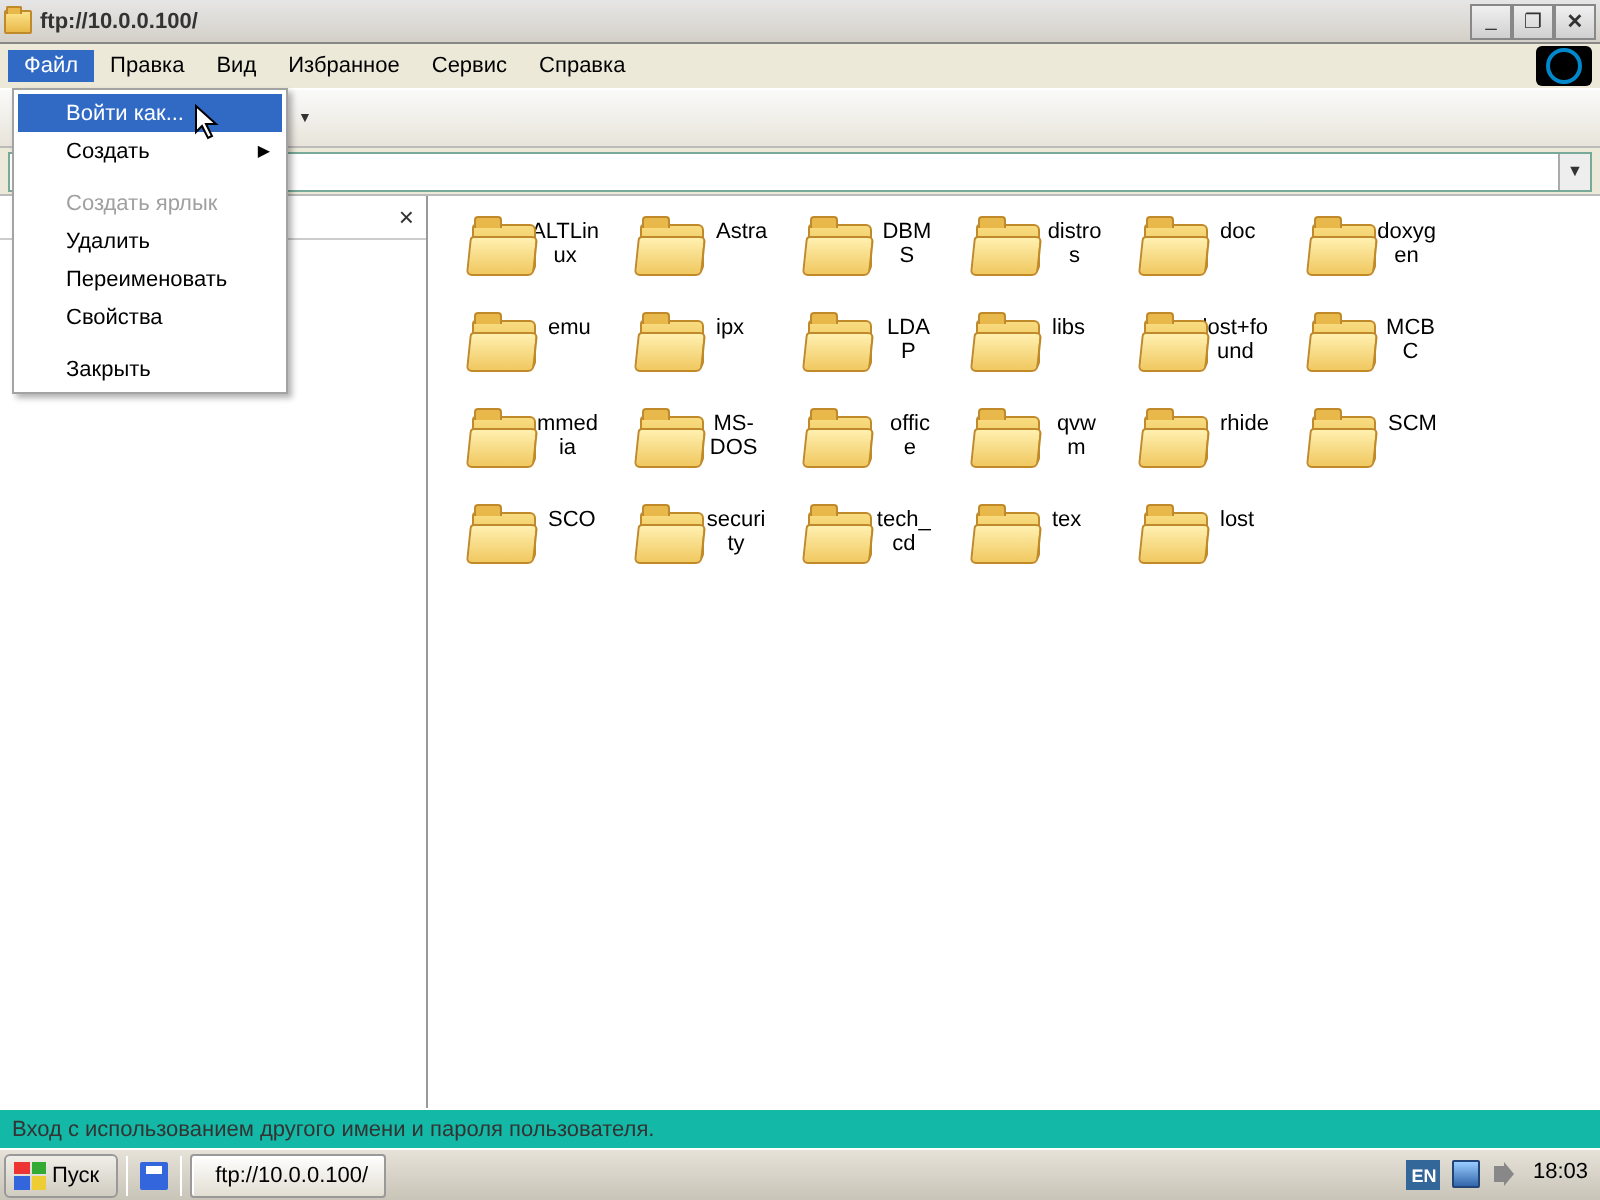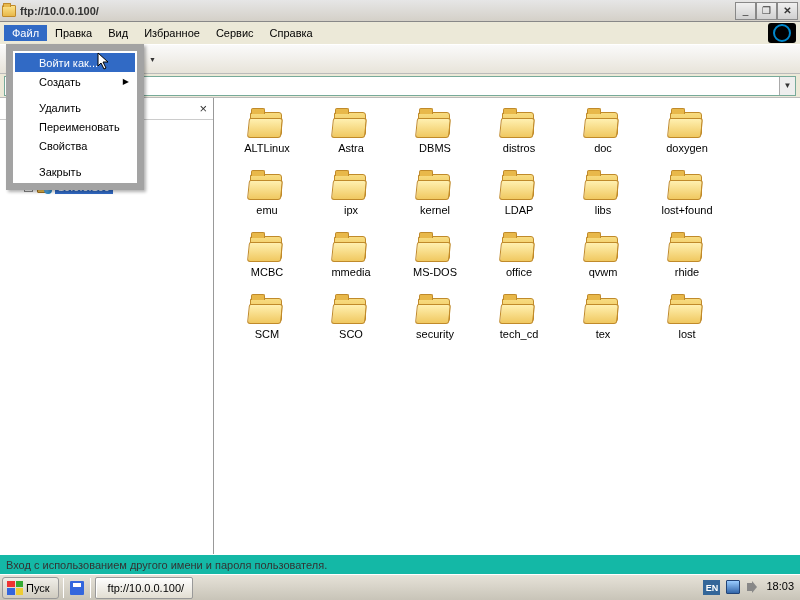--- a/index.html
+++ b/index.html
@@ -55,29 +55,29 @@
   .tree-icon { width:16px; height:14px; display:flex; align-items:center; justify-content:center; }
   .ie-icon { width:14px; height:14px; background:radial-gradient(circle at 40% 40%,#9cf,#28c); border-radius:50%; position:relative;}
   .ie-icon::after{content:"e"; color:#fff; font-size:10px; font-weight:bold; position:absolute; left:3px; top:0;}
   .ftp-icon { width:14px; height:12px; background:linear-gradient(#fce38a,#e8b84a); border:1px solid #a07020; border-radius:1px; position:relative;}
   .ftp-icon::after { content:""; position:absolute; width:8px; height:8px; background:radial-gradient(circle at 30% 30%,#8cf,#06a); border-radius:50%; right:-2px; bottom:-2px;}
   .net-icon { width:14px; height:12px; background:#c8e0f8; border:1px solid #58a; border-radius:1px;}
   .bin-icon { width:10px; height:13px; background:linear-gradient(#eee,#aaa); border:1px solid #777; border-radius:1px 1px 2px 2px;}
   
   .file-pane { flex:1; background:#fff; overflow:auto; padding:12px 6px 6px 20px; }
   .folder-grid { display:flex; flex-wrap:wrap; gap:18px 18px; align-content:flex-start; }
-  .folder-item { width:66px; display:flex; flex-direction:column; align-items:center; gap:2px; cursor:default;}
+  .folder-item { width:66px; display:flex; align-items:flex-start; gap:2px; cursor:default;}
   .folder-glyph { width:38px; height:30px; position:relative; }
   .folder-back { position:absolute; left:2px; top:2px; width:32px; height:24px; background:linear-gradient(#f8dc80,#e8b84a); border:1px solid #c08a2a; border-radius:2px 3px 3px 3px;}
   .folder-back::before { content:""; position:absolute; top:-5px; left:0; width:12px; height:5px; background:#e8b84a; border:1px solid #c08a2a; border-bottom:none; border-radius:2px 2px 0 0;}
   .folder-front { position:absolute; left:0px; top:8px; width:34px; height:20px; background:linear-gradient(#fff0b0,#f0c860); border:1px solid #c08a2a; border-radius:2px 3px 3px 3px; transform:skewX(-6deg);}
   .folder-label { text-align:center; color:#000; max-width:66px; word-break:break-word; }
   
   
-  .context-menu { position:absolute; left:6px; top:44px; width:138px; background:#fff; border:7px solid #a3a3a3; box-shadow:2px 2px 3px rgba(0,0,0,.3); z-index:50; padding:2px 2px;}
+  .context-menu { position:absolute; left:6px; top:44px; width:138px; background:#fff; border:1px solid #a3a3a3; box-shadow:2px 2px 3px rgba(0,0,0,.3); z-index:50; padding:2px 2px;}
   .cm-item { height:19px; display:flex; align-items:center; padding:0 18px 0 24px; cursor:default; position:relative; color:#000;}
   .cm-item.highlight { background:#316ac5; color:#fff; }
   .cm-item.disabled { color:#a0a0a0; }
   .cm-item .arrow { position:absolute; right:6px; font-size:8px; }
   .cm-sep { height:1px; background:#ccc; margin:3px 2px; border-bottom:1px solid #fff;}
   .cursor-img { position:absolute; left:97px; top:52px; z-index:60; width:16px; height:20px; }
   .cursor-img svg { width:16px; height:20px; }
   
   .statusbar { height:20px; background:#14b8a6; border-top:1px solid #fff; display:flex; align-items:center; padding:0 6px; color:#333;}
   
@@ -248,27 +248,20 @@
             <div class="folder-back"></div>
             <div class="folder-front"></div>
           </div>
           <div class="folder-label">ipx</div>
         </div>
         <div class="folder-item">
           <div class="folder-glyph">
             <div class="folder-back"></div>
             <div class="folder-front"></div>
           </div>
-          <div class="folder-label">kernel</div>
-        </div>
-        <div class="folder-item">
-          <div class="folder-glyph">
-            <div class="folder-back"></div>
-            <div class="folder-front"></div>
-          </div>
           <div class="folder-label">LDAP</div>
         </div>
         <div class="folder-item">
           <div class="folder-glyph">
             <div class="folder-back"></div>
             <div class="folder-front"></div>
           </div>
           <div class="folder-label">libs</div>
         </div>
         <div class="folder-item">
@@ -394,20 +387,21 @@
     <div class="tray-icon tray-screen"></div>
     <div class="tray-icon tray-vol"></div>
     <div class="clock">18:03</div>
   </div>
 </div>
 
 <div class="context-menu" id="file-menu">
     <div class="cm-item highlight">Войти как...</div>
     <div class="cm-item">Создать<span class="arrow">▶</span></div>
     <div class="cm-sep"></div>
+    <div class="cm-item disabled">Создать ярлык</div>
     <div class="cm-item">Удалить</div>
     <div class="cm-item">Переименовать</div>
     <div class="cm-item">Свойства</div>
     <div class="cm-sep"></div>
     <div class="cm-item">Закрыть</div>
   </div>
 
 <div class="cursor-img">
   <svg viewBox="0 0 16 20">
       <path d="M1 1 L1 14 L4 11 L7 17 L9 16 L6 10 L11 10 Z" fill="#fff" stroke="#000" stroke-width="1"></path>

